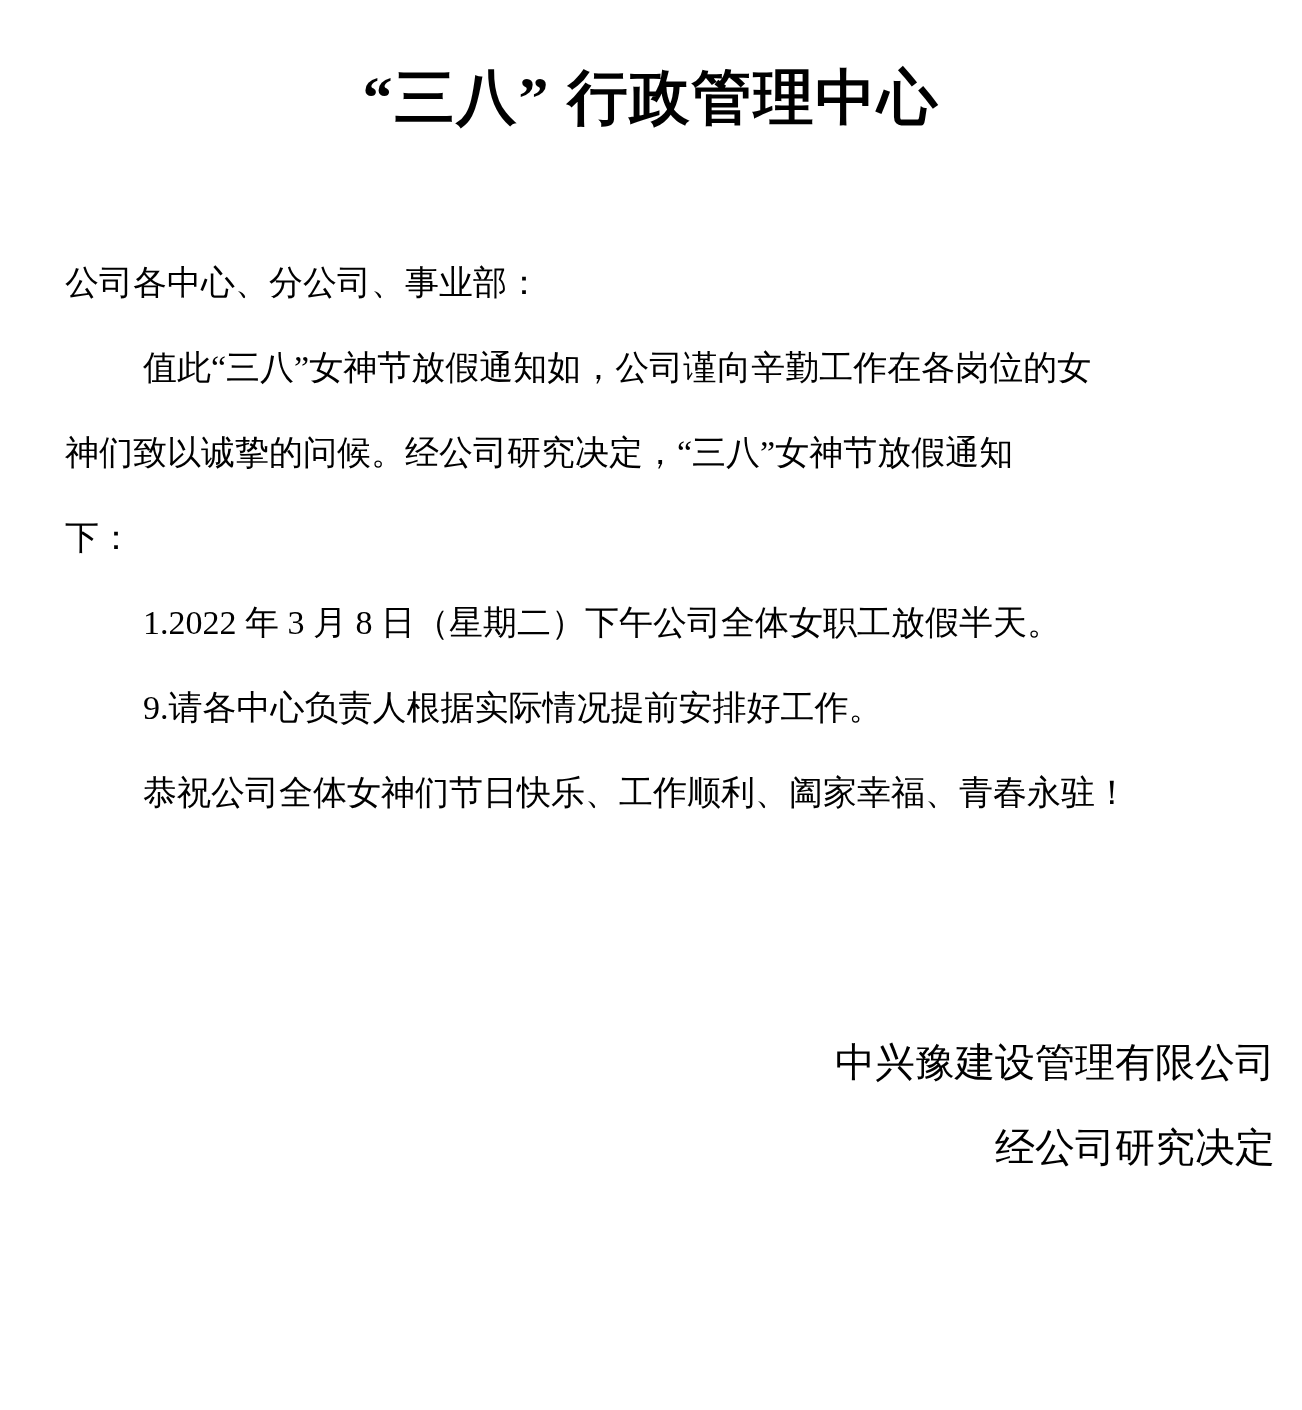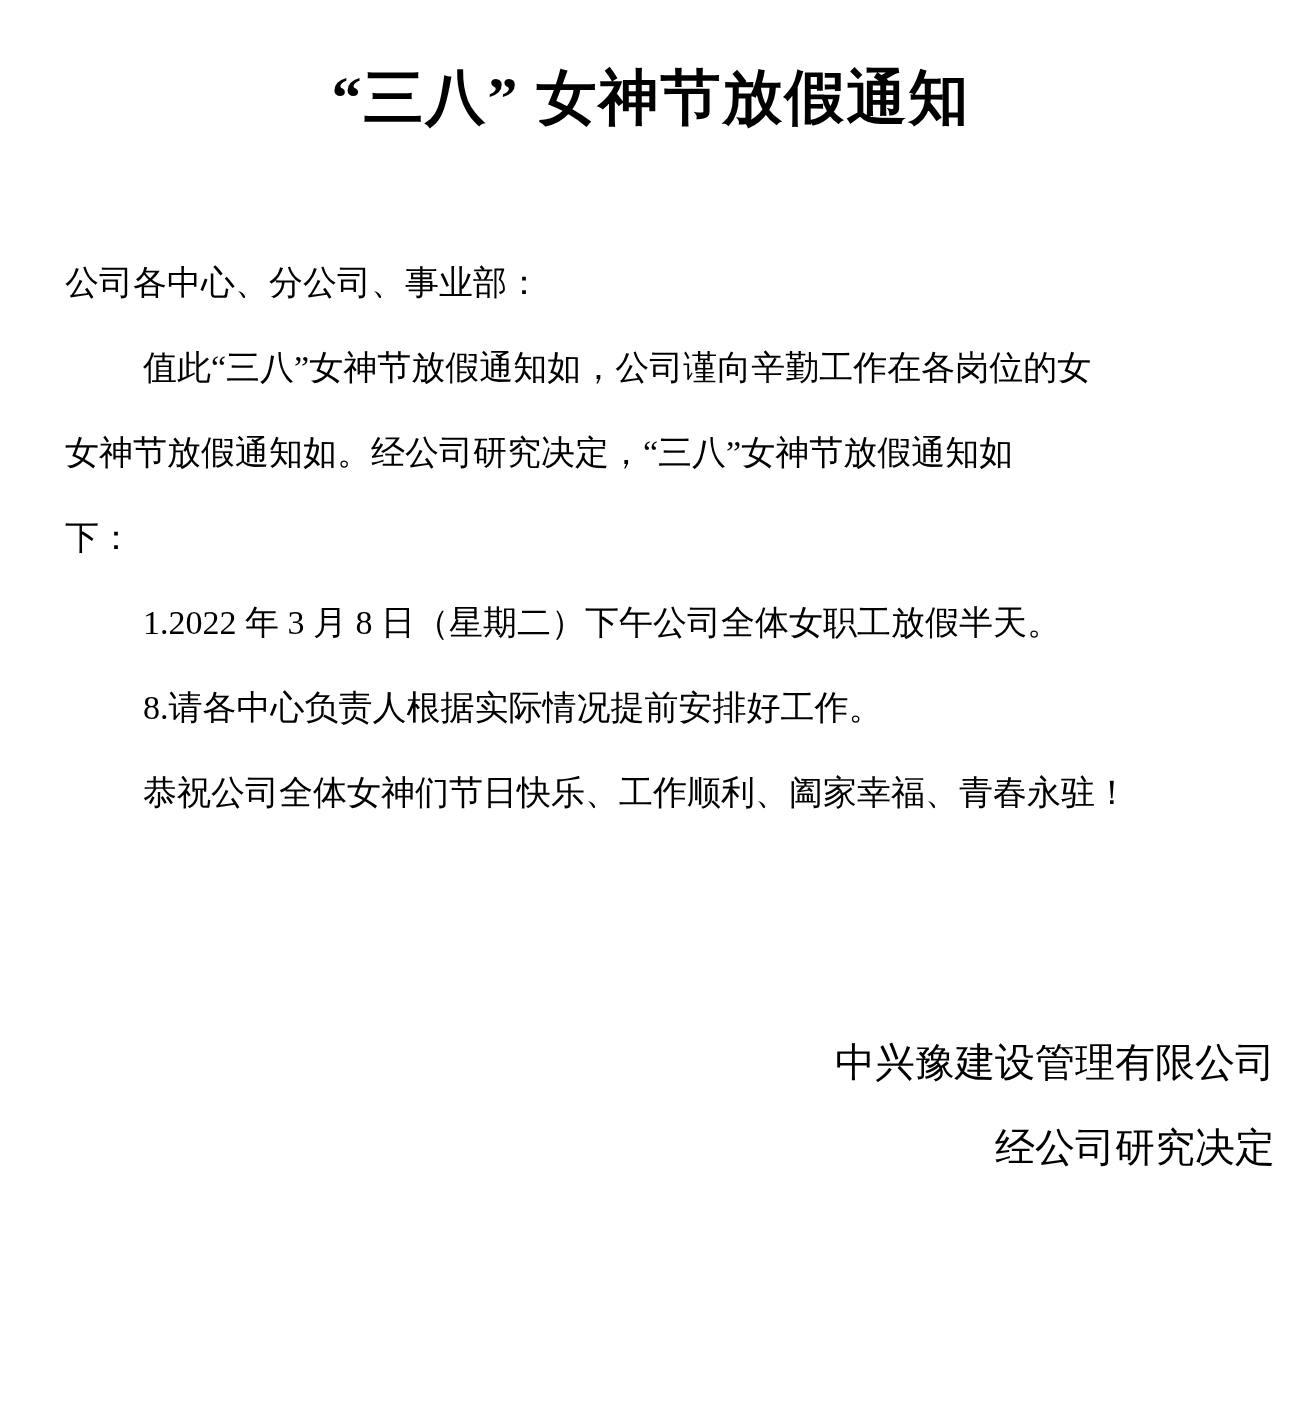--- a/index.html
+++ b/index.html
@@ -55,35 +55,35 @@
     height: 85px;
     line-height: 85px;
     white-space: nowrap;
   }
 </style>
 </head>
 <body>
 
 <div class="page">
 
-  <h1 class="doc-title">“三八” 女神节放假通知</h1>
+  <h1 class="doc-title">“三八” 行政管理中心</h1>
 
   <div class="doc-body">
 
     <div class="doc-line">公司各中心、分公司、事业部：</div>
 
     <div class="doc-line indent">值此“三八”女神节放假通知如，公司谨向辛勤工作在各岗位的女</div>
 
-    <div class="doc-line">女神节放假通知如。经公司研究决定，“三八”女神节放假通知如</div>
+    <div class="doc-line">神们致以诚挚的问候。经公司研究决定，“三八”女神节放假通知</div>
 
     <div class="doc-line">下：</div>
 
     <div class="doc-line indent">1.2022 年 3 月 8 日（星期二）下午公司全体女职工放假半天。</div>
 
-    <div class="doc-line indent">8.请各中心负责人根据实际情况提前安排好工作。</div>
+    <div class="doc-line indent">9.请各中心负责人根据实际情况提前安排好工作。</div>
 
     <div class="doc-line indent">恭祝公司全体女神们节日快乐、工作顺利、阖家幸福、青春永驻！</div>
 
   </div>
 
   <div class="signature-block">
 
     <div class="signature-line">中兴豫建设管理有限公司</div>
 
     <div class="signature-line">经公司研究决定</div>

